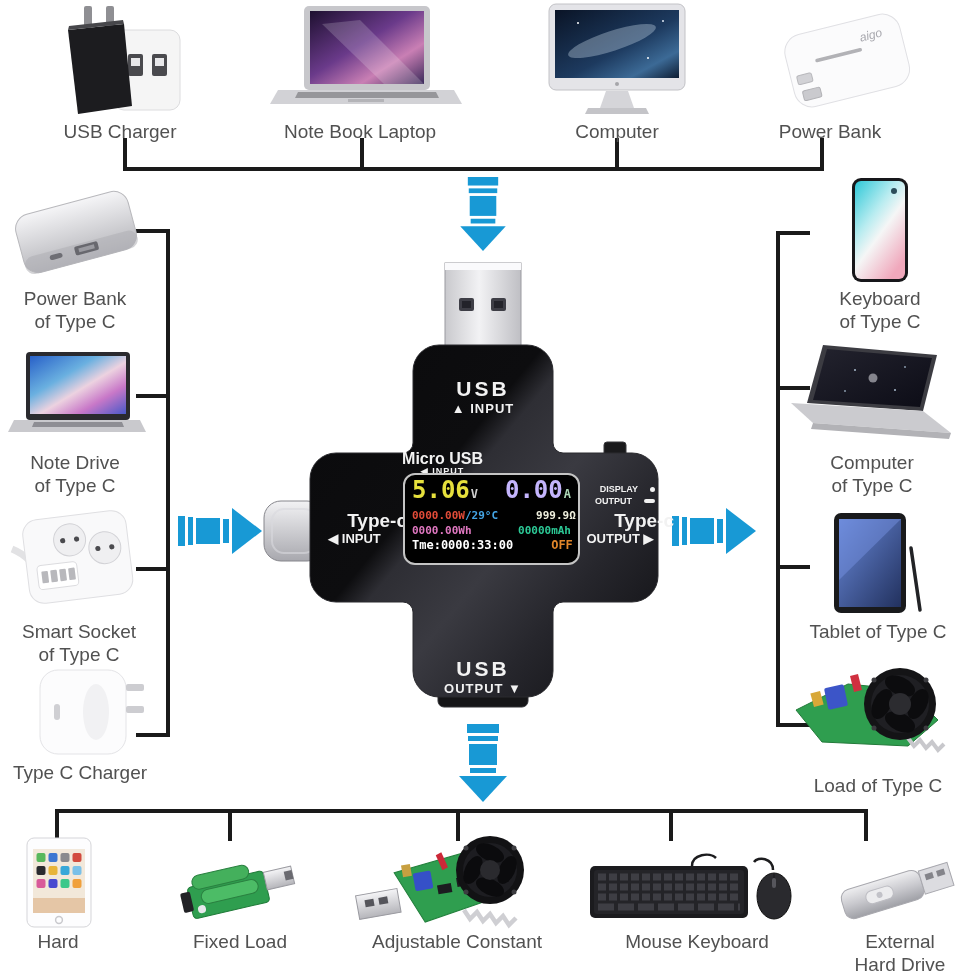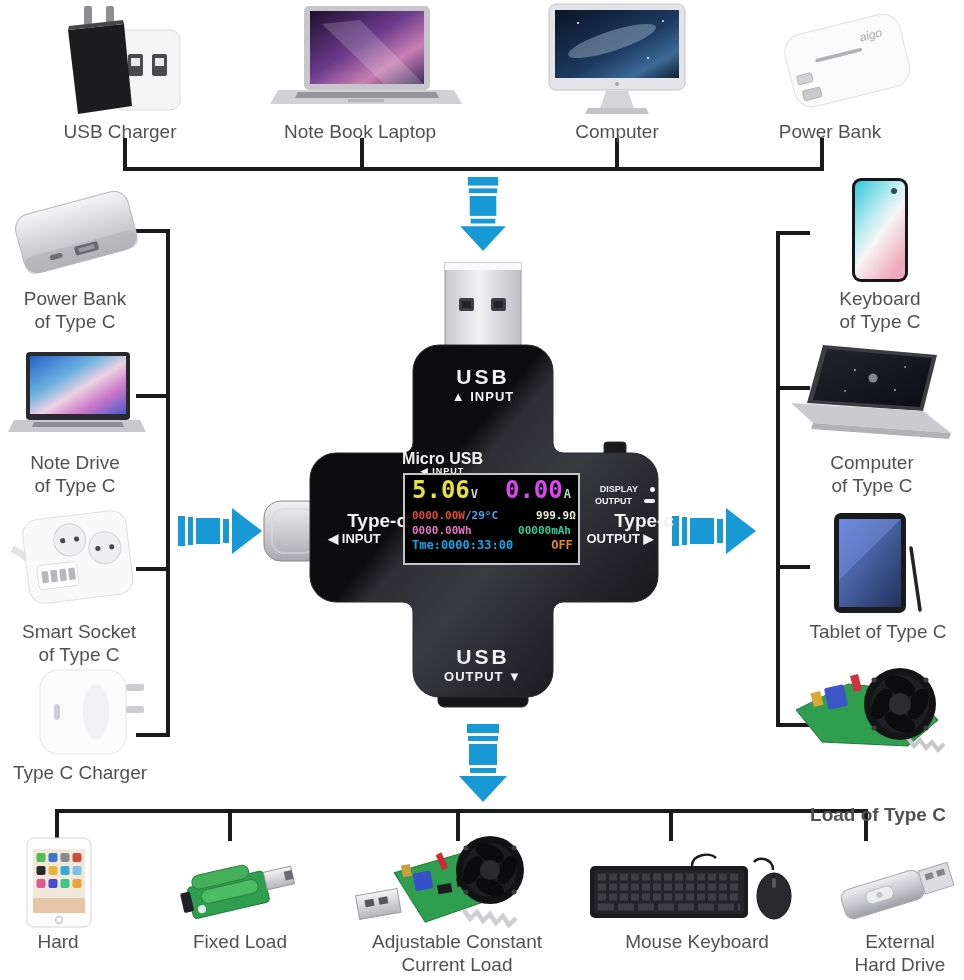--- a/index.html
+++ b/index.html
@@ -16,53 +16,53 @@
   .arrow{position:absolute;}
   .arrow svg{display:block;width:100%;height:100%;}
   .arrow .f{fill:#1899d5;}
   
   .tester{position:absolute;left:250px;top:253px;width:436px;height:492px;}
   .tester > svg{position:absolute;left:0;top:0;width:436px;height:492px;}
   .t-abs{position:absolute;color:#f2f2f2;text-align:center;}
   .t-title{font-weight:bold;}
   .usb-top{left:173px;top:112px;width:120px;}
   .usb-bottom{left:173px;top:392px;width:120px;}
-  .usb-top .t-title,.usb-bottom .t-title{font-size:21px;line-height:24px;letter-spacing:3px;}
+  .usb-top .t-title,.usb-bottom .t-title{font-size:21px;line-height:24px;letter-spacing:3px;margin-top:12px;}
   .usb-top .t-sub,.usb-bottom .t-sub{font-size:13px;line-height:16px;font-weight:bold;letter-spacing:1px;}
   .typec-left{left:52px;top:258px;width:105px;}
   .typec-right{left:316px;top:258px;width:108px;}
   .typec-left .t-title,.typec-right .t-title{font-size:19px;line-height:20px;text-align:right;}
   .typec-left .t-sub,.typec-right .t-sub{font-size:13px;line-height:16px;font-weight:bold;}
   .micro{left:140px;top:199px;width:105px;}
   .micro .t-title{font-size:16px;line-height:14px;}
   .micro .t-sub{font-size:9px;line-height:11px;font-weight:bold;letter-spacing:1px;}
   .btns{left:332px;top:230px;width:73px;font-size:9px;font-weight:bold;}
   .btn-row{display:flex;align-items:center;justify-content:flex-end;gap:12px;line-height:12px;}
   .dot{width:5px;height:5px;border-radius:50%;background:#f2f2f2;display:inline-block;}
   .pill{width:11px;height:4px;border-radius:2px;background:#f2f2f2;display:inline-block;}
   .t-name{left:110px;top:316px;width:246px;font-size:16.5px;font-weight:bold;letter-spacing:.5px;}
   
   .screen{position:absolute;left:153px;top:220px;width:177px;height:92px;background:#000;
-          border:2px solid #c4c4c4;border-radius:0;box-sizing:border-box;
+          border:2px solid #c4c4c4;border-radius:12px;box-sizing:border-box;
           padding:2px 7px 0 7px;font-family:"DejaVu Sans Mono",monospace;}
   .srow{display:flex;justify-content:space-between;align-items:baseline;line-height:14.5px;}
   .srow1{line-height:26px;margin-bottom:2px;}
   .big{font-size:24px;font-weight:bold;}
   .v-val{color:#e6e03c;}
-  .a-val{color:#d946ef;}
+  .a-val{color:#c4b5fd;}
   .unit{font-size:12px;font-weight:bold;margin-left:1px;}
   .v-unit{color:#cfcfcf;}
   .a-unit{color:#aed8b8;}
   .sm{font-size:11px;font-weight:bold;gap:38px;}
   .c-power{color:#e04b38;}
   .c-temp{color:#44a4e4;}
   .c-res{color:#eeeedd;}
   .c-energy{color:#df77c0;}
   .c-cap{color:#2cc996;}
-  .c-time{color:#0ea5e9;font-size:12px;}
+  .c-time{color:#ffffff;font-size:12px;}
   .c-off{color:#e2862a;font-size:12px;}
 </style>
 </head>
 <body>
 
 <div class="stage">
 
   <svg width="0" height="0" style="position:absolute">
     <defs>
       <linearGradient id="gradGalaxy" x1="0" y1="0" x2="1" y2="1">
@@ -455,33 +455,32 @@
       <div>Keyboard</div>
       <div>of Type C</div>
     </div>
   <div class="lbl" style="left:792px;top:451px;width:160px;">
       <div>Computer</div>
       <div>of Type C</div>
     </div>
   <div class="lbl" style="left:795px;top:620px;width:166px;">
       <div>Tablet of Type C</div>
     </div>
-  <div class="lbl" style="left:797px;top:803px;width:162px;font-weight:bold;">
+  <div class="lbl" style="left:797px;top:774px;width:162px;">
       <div>Load of Type C</div>
     </div>
 
   <div class="lbl" style="left:18px;top:930px;width:80px;">
       <div>Hard</div>
     </div>
   <div class="lbl" style="left:178px;top:930px;width:124px;">
       <div>Fixed Load</div>
     </div>
   <div class="lbl" style="left:358px;top:930px;width:198px;">
       <div>Adjustable Constant</div>
-      <div>Current Load</div>
     </div>
   <div class="lbl" style="left:598px;top:930px;width:198px;">
       <div>Mouse Keyboard</div>
     </div>
   <div class="lbl" style="left:838px;top:930px;width:124px;">
       <div>External</div>
       <div>Hard Drive</div>
     </div>
 
   <div class="tester">

